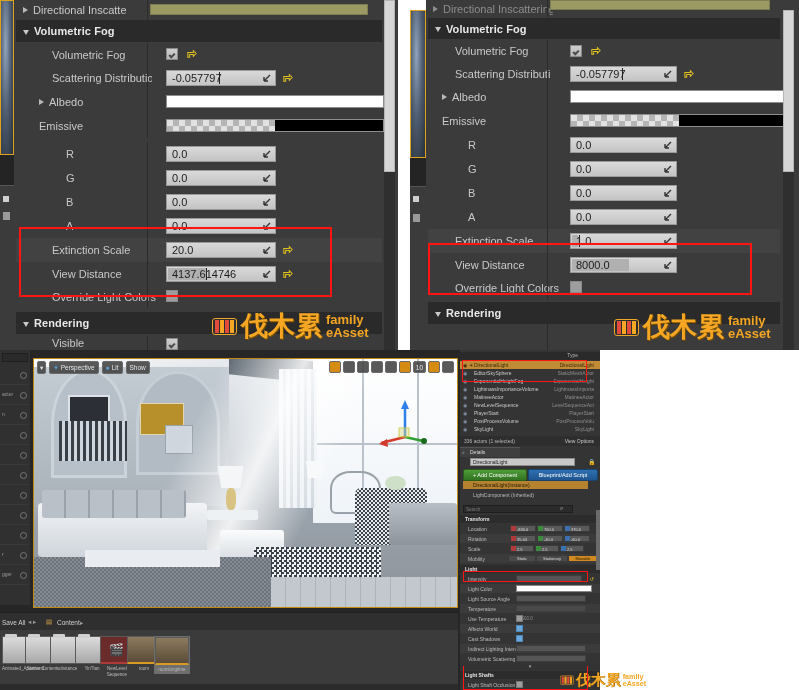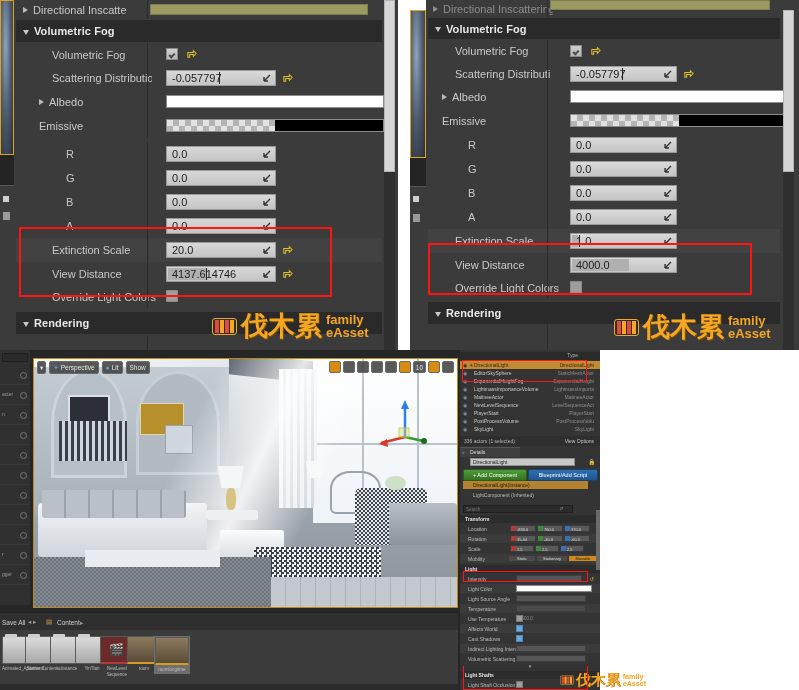--- a/index.html
+++ b/index.html
@@ -251,20 +251,24 @@
       <div class="prop-row" style="top:286px;height:22px;">
         <span class="prop-label" style="margin-left:36px;">Override Light Colors</span>
         <div class="chk grey" style="position:absolute;left:150px;top:4px;"></div>
       </div>
       <div class="divline" style="left:131px;top:286px;height:22px;"></div>
 
       <div class="cat-row" style="top:312px;height:22px;">
         <div class="tri open"></div>
         <span class="cat-txt">Rendering</span>
       </div>
+      <div class="prop-row" style="top:336px;height:14px;">
+        <span class="prop-label" style="margin-left:36px;">Visible</span>
+        <div class="chk on" style="position:absolute;left:150px;top:2px;"></div>
+      </div>
       <div class="divline" style="left:131px;top:336px;height:14px;"></div>
     </div>
 
     <div class="scrollbar" style="left:384px;top:0;width:11px;height:172px;"></div>
     <div style="position:absolute;left:384px;top:172px;width:11px;height:178px;background:#2f2f2f;"></div>
 
     <div class="redbox" style="left:19px;top:227px;width:313px;height:70px;"></div>
 
     <div class="wm" style="left:212px;top:308px;">
       <div class="umu">
@@ -397,21 +401,21 @@
           <svg class="spin" viewBox="0 0 10 10">
               <path d="M8 2L2 8M2 8h4M2 8V4" stroke="#333" stroke-width="1.4" fill="none"></path>
             </svg>
         </div>
       </div>
 
       <div class="prop-row" style="top:253px;height:24px;">
         <span class="prop-label" style="margin-left:27px;">View Distance</span>
         <div class="numbox" style="position:absolute;left:142px;top:4px;width:107px;height:16px;">
           <div class="sel" style="left:1px;width:57px;"></div>
-          <span class="nval" style="position:relative;">4000.0</span>
+          <span class="nval" style="position:relative;">8000.0</span>
           <svg class="spin" viewBox="0 0 10 10">
               <path d="M8 2L2 8M2 8h4M2 8V4" stroke="#333" stroke-width="1.4" fill="none"></path>
             </svg>
         </div>
       </div>
       <div class="divline" style="left:119px;top:229px;height:48px;"></div>
 
       <div class="prop-row" style="top:277px;height:22px;">
         <span class="prop-label" style="margin-left:27px;">Override Light Colors</span>
         <div class="chk grey" style="position:absolute;left:142px;top:4px;"></div>

